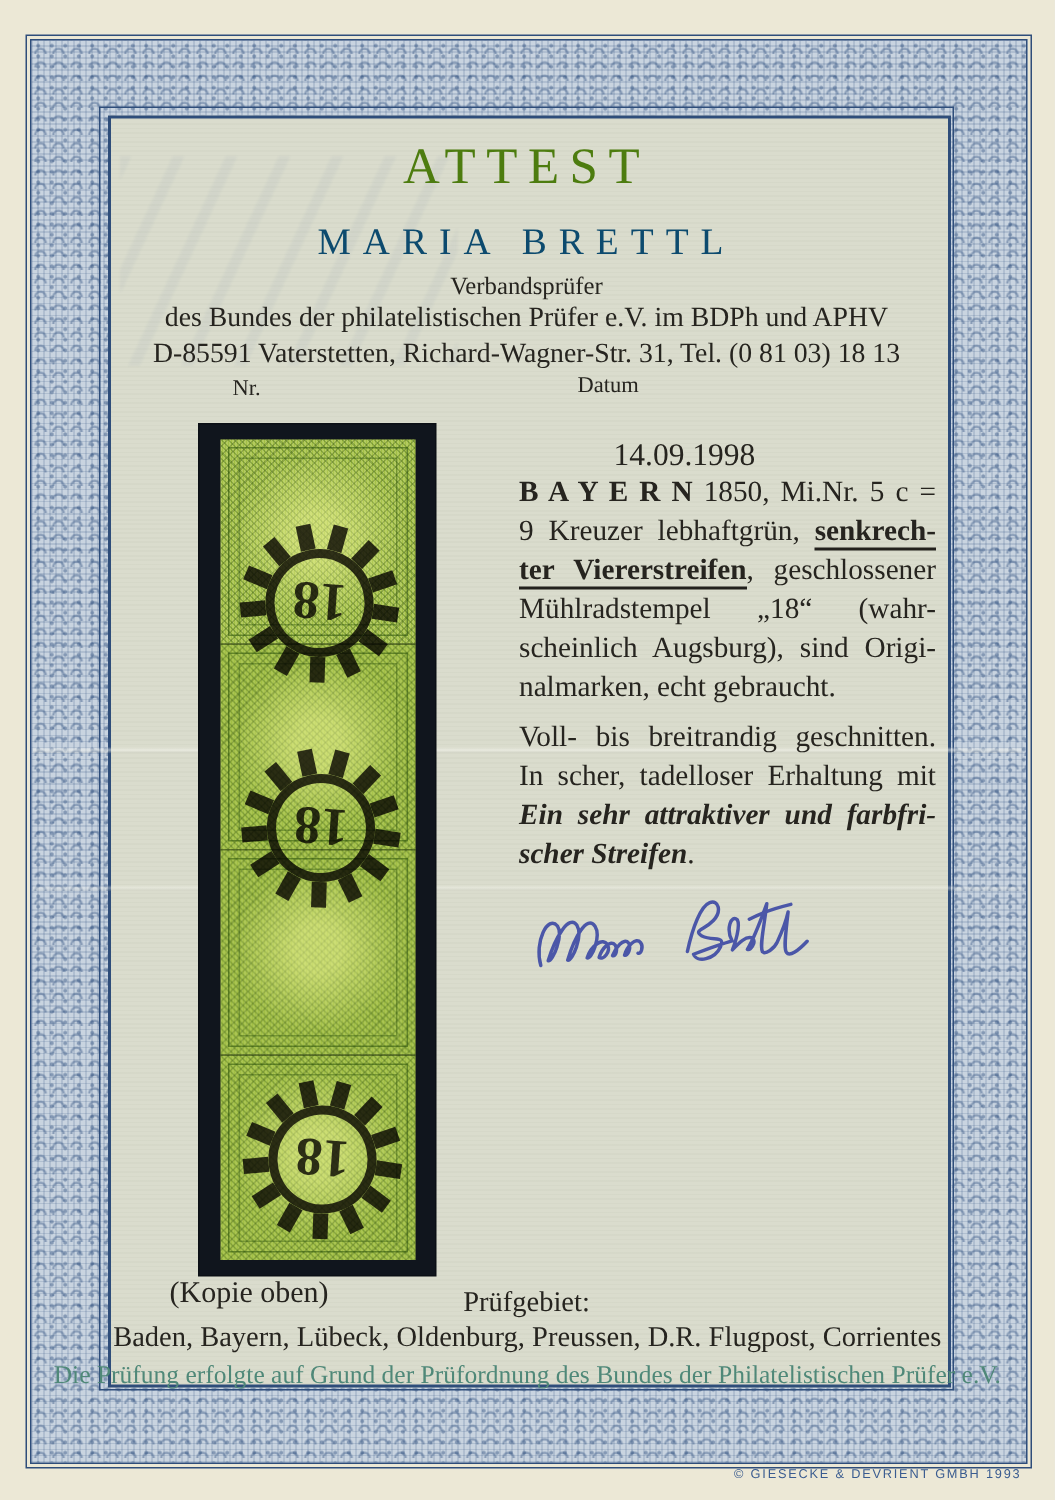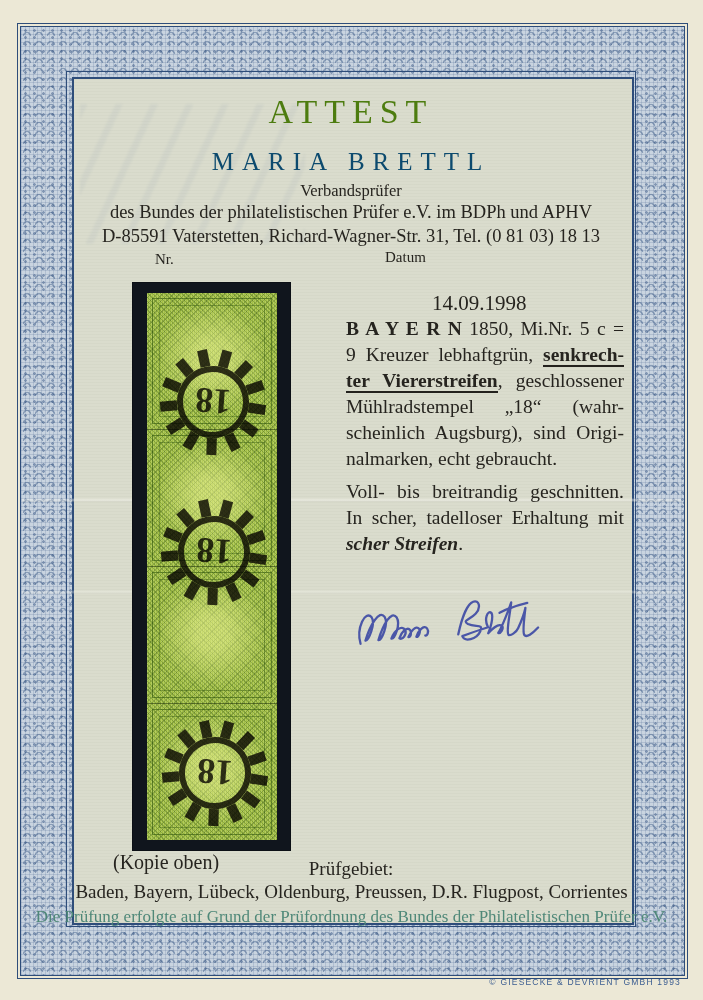--- a/index.html
+++ b/index.html
@@ -37,21 +37,21 @@
   .ctr{position:absolute;left:72px;width:558px;text-align:center;}
   .title{top:93px;font-size:34px;font-weight:normal;letter-spacing:7px;color:#4d7c0f;}
   .examiner{top:148px;font-size:25px;letter-spacing:8px;color:#0c4a6e;}
   .role{top:181px;font-size:16.5px;}
   .assoc{top:202px;font-size:18.5px;}
   .addr{top:226px;font-size:18.5px;}
 
   .lbl{position:absolute;font-size:15px;}
   .val{position:absolute;font-size:21px;margin-top:45px;}
   .nr-l{left:155px;top:251px;} .nr-v{left:192px;top:248px;}
-  .dt-l{left:385px;top:249px;} .dt-v{left:432px;top:246px;text-align:right;}
+  .dt-l{left:385px;top:249px;} .dt-v{left:409px;top:246px;text-align:right;}
 
   
   .backing{position:absolute;left:133px;top:283px;width:157px;height:567px;background:#10151d;box-shadow:0 0 0 1px #0b0f15;}
   .strip{position:absolute;left:14px;top:10px;right:13px;bottom:10px;display:flex;flex-direction:column;}
   .stamp{flex:1;position:relative;
          background-color:#a2bf45;
          background-image:
            radial-gradient(circle at 50% 48%, rgba(238,246,150,.5) 0 16%, rgba(238,246,150,0) 58%),
            repeating-linear-gradient(45deg, rgba(50,90,15,.30) 0 1px, transparent 1px 3px),
            repeating-linear-gradient(-45deg, rgba(28,58,8,.24) 0 1px, transparent 1px 4px),
@@ -174,20 +174,21 @@
         <div class="tline just"><span class="seg-b">B A Y E R N </span><span class="seg-p">1850, Mi.Nr. 5 c =</span></div>
         <div class="tline just"><span class="seg-p">9 Kreuzer lebhaftgrün, </span><span class="seg-bu">senkrech-</span></div>
         <div class="tline just"><span class="seg-bu">ter Viererstreifen</span><span class="seg-p">, geschlossener</span></div>
         <div class="tline just"><span class="seg-p">Mühlradstempel „18“ (wahr-</span></div>
         <div class="tline just"><span class="seg-p">scheinlich Augsburg), sind Origi-</span></div>
         <div class="tline"><span class="seg-p">nalmarken, echt gebraucht.</span></div>
       </div>
       <div class="para">
         <div class="tline just"><span class="seg-p">Voll- bis breitrandig geschnitten.</span></div>
         <div class="tline just"><span class="seg-p">In scher, tadelloser Erhaltung mit</span></div>
+        <div class="tline just"><span class="seg-bi">Ein sehr attraktiver und farbfri-</span></div>
         <div class="tline"><span class="seg-bi">scher Streifen</span><span class="seg-p">.</span></div>
       </div>
     </div>
 
   <svg class="sig" width="235" height="72" viewBox="0 0 235 72">
     <g transform="rotate(-2 117 36)" fill="none" stroke="#3c49a4" stroke-width="2.3" stroke-linecap="round" stroke-linejoin="round" opacity="0.9">
       <path d="M10 50 C6 34 16 16 22 24 C26 30 18 48 15 47 C20 32 30 16 35 24 C39 31 31 48 28 47 C33 32 42 17 47 25 C51 32 44 47 41 46 C44 38 52 32 55 38 C57 42 52 48 49 46 C51 40 57 34 60 38 C62 41 60 46 58 45 C60 40 66 33 69 37 C71 40 68 46 66 45 C68 39 74 33 77 37 C79 40 77 45 75 44"></path>
       <path d="M108 44 C112 28 118 14 124 12 C130 10 132 18 126 24 C120 30 112 30 118 34 C126 38 134 34 130 42 C126 50 114 52 112 46 C118 44 130 40 138 38 C134 30 138 20 142 24 C144 28 140 40 138 44 C142 40 148 34 152 37 C154 40 150 45 148 44 C152 38 158 24 162 14 C160 28 156 42 158 46 C160 48 166 44 168 40 C170 36 174 28 176 20 C174 34 172 44 174 47 C176 50 182 46 188 40"></path>
       <path d="M150 24 C158 20 168 17 178 15"></path>
     </g>

